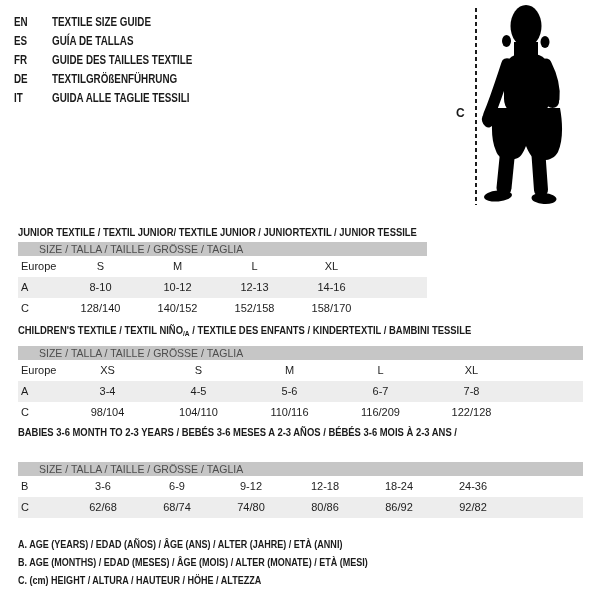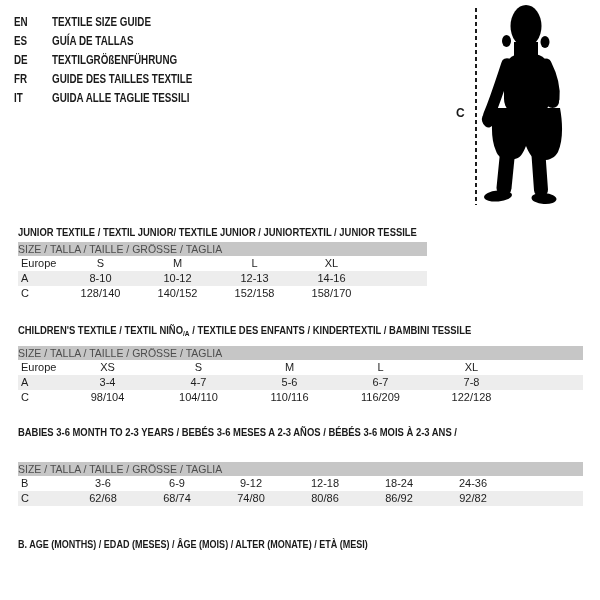--- a/index.html
+++ b/index.html
@@ -22,44 +22,44 @@
   .fig-label{left:456px;top:106px;font-size:12px;font-weight:bold;}
   .fig-svg{left:478px;top:0px;}
 
   
   .sec-title{left:18px;font-size:11.5px;font-weight:bold;line-height:17px;white-space:nowrap;}
   .subA{font-size:8px;vertical-align:-2px;}
 
   
   .sg-table{position:absolute;left:18px;border-collapse:collapse;table-layout:fixed;font-size:11px;}
   .sg-table td{padding:0;overflow:hidden;white-space:nowrap;}
-  tr.hdr td{background:#c6c6c6;color:#4d4d4d;height:14px;line-height:14px;font-size:10.5px;padding-left:0;text-align:left;}
-  tr.data td{height:15px;line-height:15px;text-align:center;color:#1d1d1d;}
+  tr.hdr td{background:#c6c6c6;color:#4d4d4d;height:14px;line-height:14px;font-size:10.5px;padding-left:21px;text-align:left;}
+  tr.data td{height:21px;line-height:15px;text-align:center;color:#1d1d1d;}
   tr.data td.lbl{text-align:left;padding-left:3px;}
   tr.stripe td{background:#ededed;}
 
   
   .fn{left:18px;top:535px;}
   .fn-row{height:18px;line-height:18px;font-size:11px;font-weight:bold;white-space:nowrap;}
 </style>
 </head>
 <body>
 
 <div class="abs lang">
   <div class="lang-row">
     <span class="lang-code"><span class="cond">EN</span></span><span class="cond">TEXTILE SIZE GUIDE</span>
   </div>
   <div class="lang-row">
     <span class="lang-code"><span class="cond">ES</span></span><span class="cond">GUÍA DE TALLAS</span>
   </div>
   <div class="lang-row">
+    <span class="lang-code"><span class="cond">FR</span></span><span class="cond">GUIDE DES TAILLES TEXTILE</span>
+  </div>
+  <div class="lang-row">
     <span class="lang-code"><span class="cond">DE</span></span><span class="cond">TEXTILGRÖßENFÜHRUNG</span>
-  </div>
-  <div class="lang-row">
-    <span class="lang-code"><span class="cond">FR</span></span><span class="cond">GUIDE DES TAILLES TEXTILE</span>
   </div>
   <div class="lang-row">
     <span class="lang-code"><span class="cond">IT</span></span><span class="cond">GUIDA ALLE TAGLIE TESSILI</span>
   </div>
 </div>
 
 <div class="abs fig-line"></div>
 <div class="abs fig-label">C</div>
 <svg class="abs fig-svg" width="122" height="208" viewBox="0 0 122 208" aria-hidden="true">
   <g fill="#000000" stroke="none">
@@ -149,21 +149,21 @@
     <td>XS</td>
     <td>S</td>
     <td>M</td>
     <td>L</td>
     <td>XL</td>
     <td></td>
   </tr>
   <tr class="data stripe">
     <td class="lbl">A</td>
     <td>3-4</td>
-    <td>4-7</td>
+    <td>4-5</td>
     <td>5-6</td>
     <td>6-7</td>
     <td>7-8</td>
     <td></td>
   </tr>
   <tr class="data">
     <td class="lbl">C</td>
     <td>98/104</td>
     <td>104/110</td>
     <td>110/116</td>
@@ -209,14 +209,16 @@
     <td>74/80</td>
     <td>80/86</td>
     <td>86/92</td>
     <td>92/82</td>
     <td></td>
   </tr>
 </tbody>
   </table>
 
 <div class="abs fn">
+  <div class="fn-row"><span class="cond">A. AGE (YEARS) / EDAD (AÑOS) / ÂGE (ANS) / ALTER (JAHRE) / ETÀ (ANNI)</span></div>
   <div class="fn-row"><span class="cond">B. AGE (MONTHS) / EDAD (MESES) / ÂGE (MOIS) / ALTER (MONATE) / ETÀ (MESI)</span></div>
+  <div class="fn-row"><span class="cond">C. (cm) HEIGHT / ALTURA / HAUTEUR / HÖHE / ALTEZZA</span></div>
 </div>
 
 </body></html>

